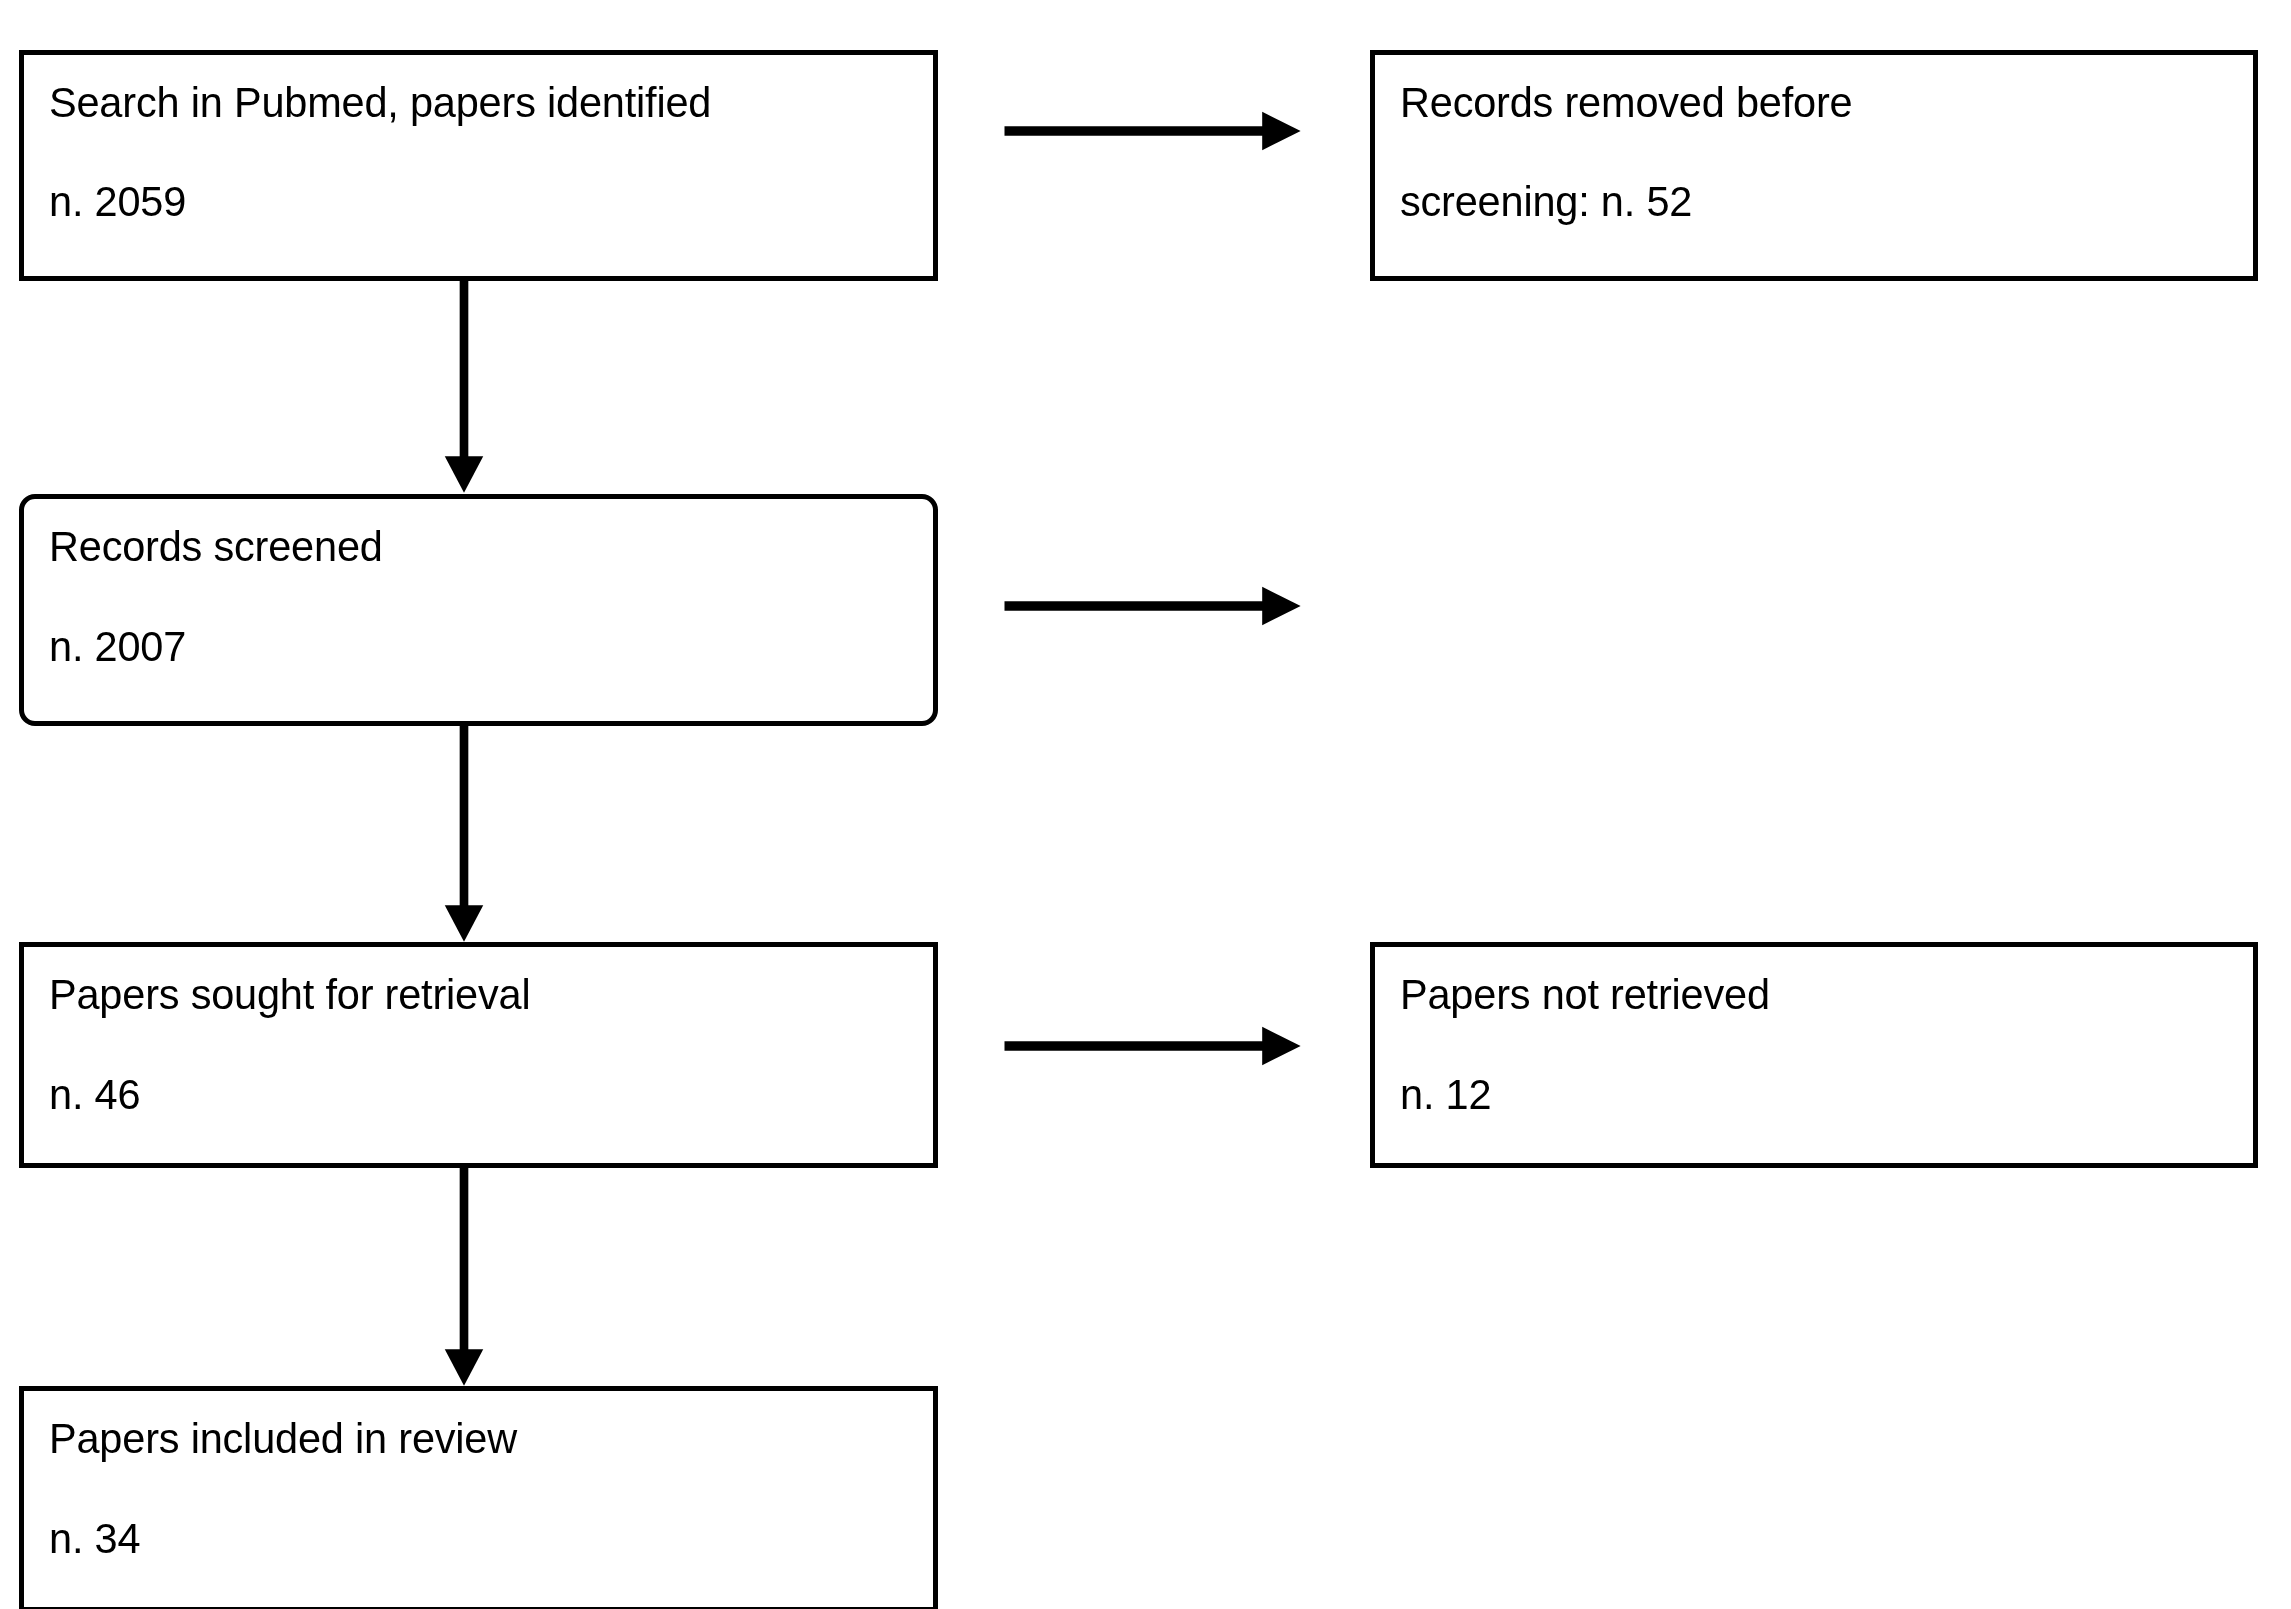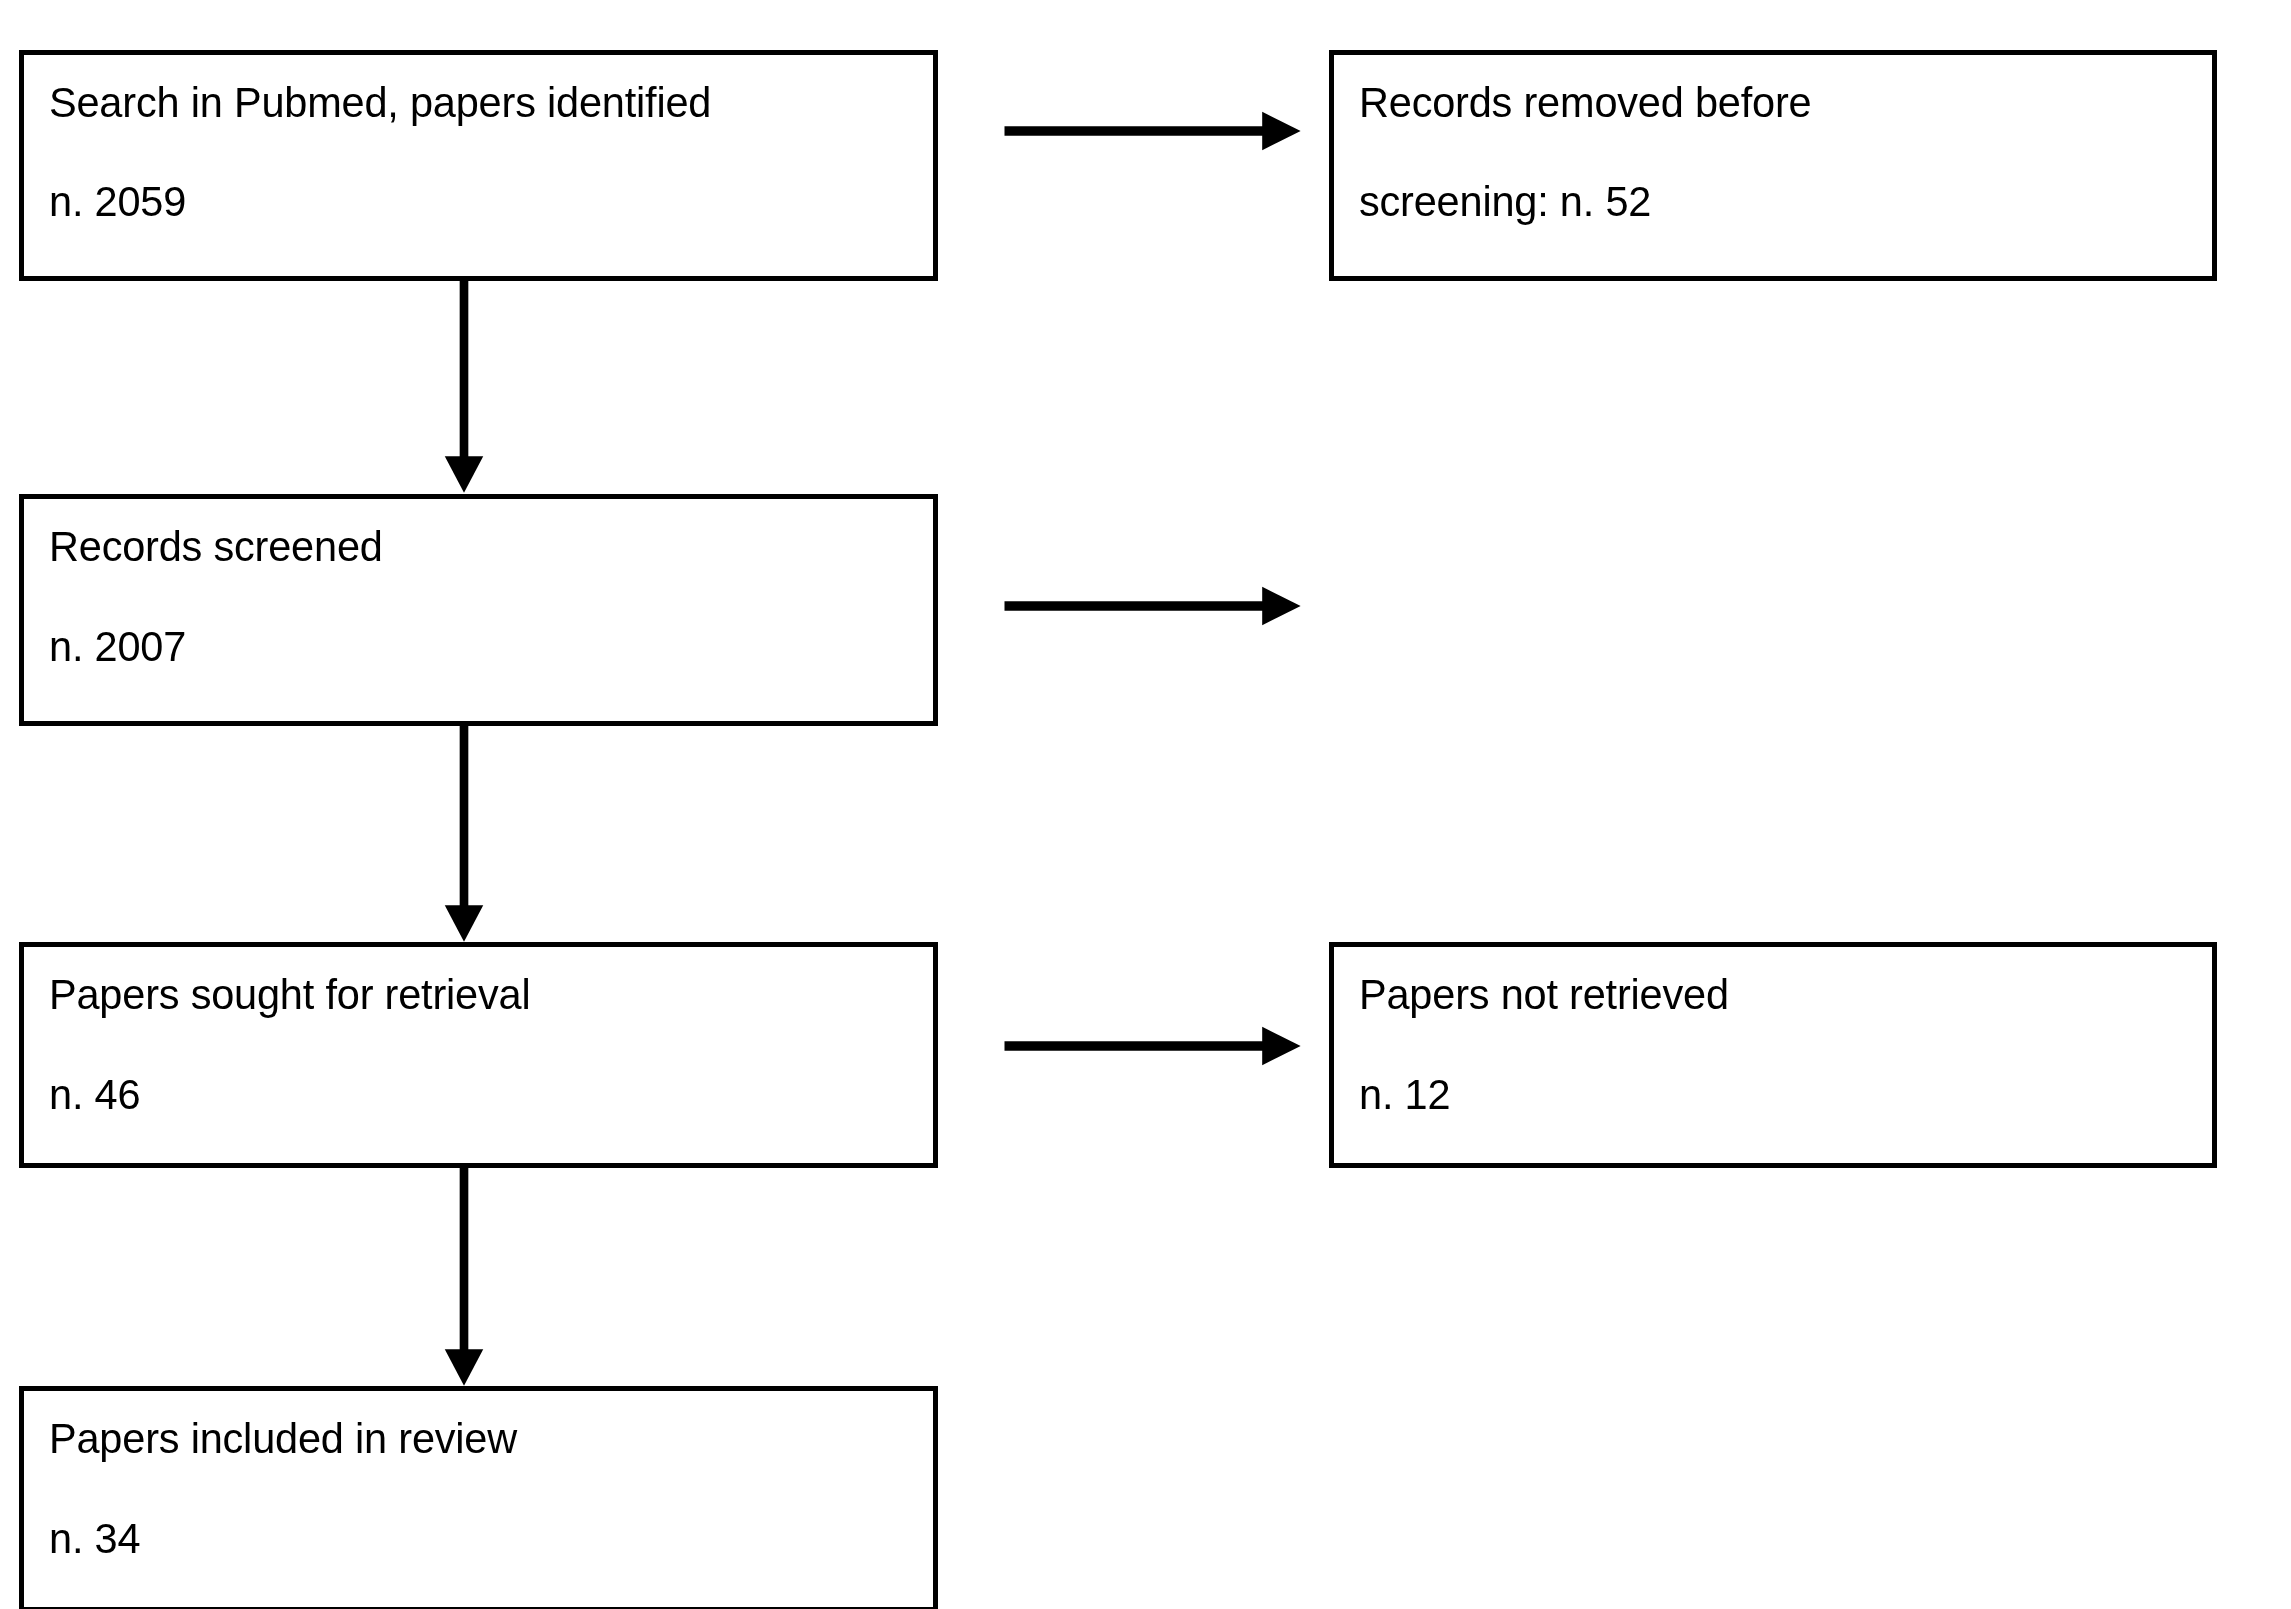--- a/index.html
+++ b/index.html
@@ -34,24 +34,24 @@
     letter-spacing: -0.2px;
     white-space: pre-wrap;
     transform: scaleX(0.965);
     transform-origin: left center;
   }
   .box-line.line-primary { margin: 0 0 0 0; }
   .box-line.line-count   { margin: 54px 0 0 0; }
 
   
   .col-left  { left: 19.3px;   width: 919px; }
-  .col-right { left: 1329px; width: 888px; }
+  .col-right { left: 1370px; width: 888px; }
 
   .row-1 { top: 13.5px;   height: 231px; }
-  .row-2 { top: 458px;  height: 232px; }
+  .row-2 { top: 458px;  height: 232px; border-radius: 16px; }
   .row-3 { top: 906px;  height: 226px; }
   .row-4 { top: 1350px; height: 226px; }
 
   
   .connector {
     position: absolute;
   }
   .connector svg { display: block; overflow: visible; }
 
   .arrow-down-1 { left: 439px; top: 241px;  width: 50px; height: 220px; }

